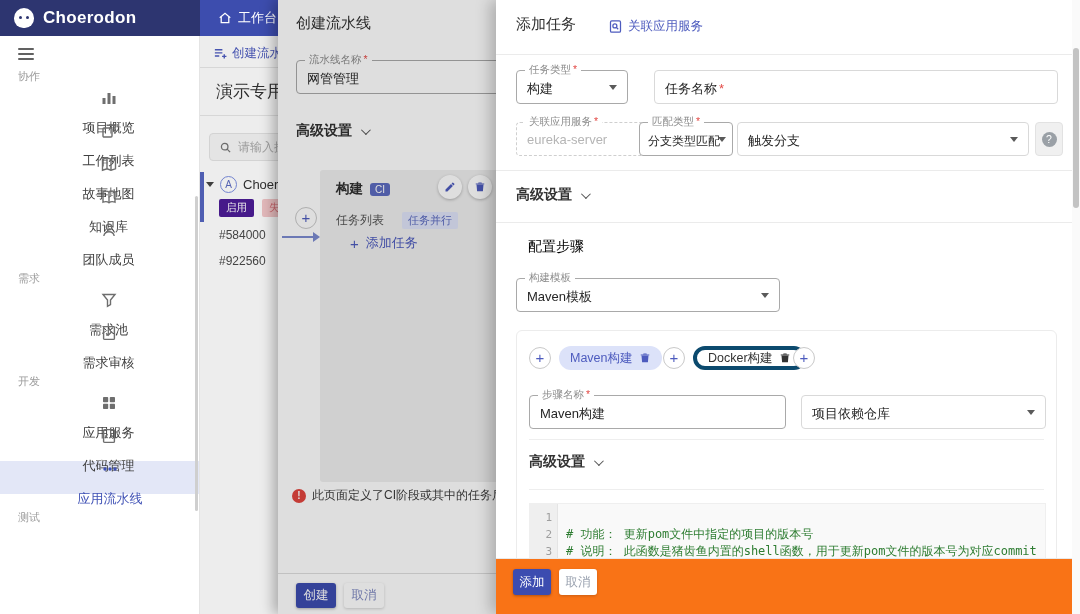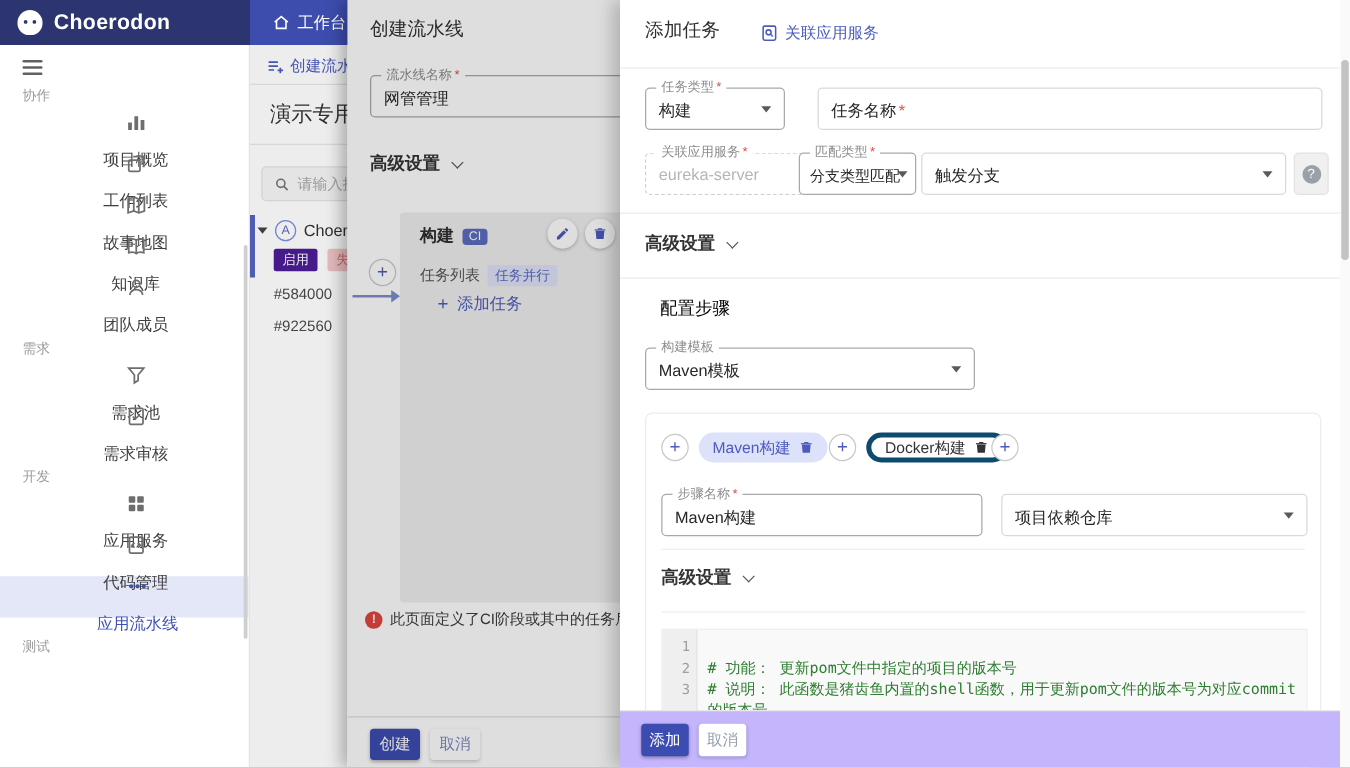--- a/index.html
+++ b/index.html
@@ -64,21 +64,21 @@
   .adv-toggle { font-size:14px; font-weight:600; color:#333; display:flex; align-items:center; gap:9px; white-space:nowrap; cursor:pointer; }
   .mid-adv { position:absolute; left:18px; top:122px; }
   .stage-card { position:absolute; left:42px; top:170px; width:300px; height:312px; background:#efefef; border-radius:3px; }
   .stage-head { position:absolute; left:16px; top:10px; display:flex; align-items:center; gap:7px; }
   .stage-name { font-size:13.5px; font-weight:600; color:#2e2e2e; }
   .ci-badge { background:#5c6bc0; color:#fff; font-size:10px; padding:1px 5px; border-radius:3px; }
   .round-btn { position:absolute; width:24px; height:24px; border-radius:50%; background:#fff; box-shadow:0 1px 3px rgba(0,0,0,.25); display:flex; align-items:center; justify-content:center; color:#4d5bbe; cursor:pointer; }
   .round-btn svg { width:12px; height:12px; }
   .stage-edit { left:118px; top:5px; }
   .stage-del { left:148px; top:5px; }
-  .tasklist-row { position:absolute; left:16px; top:42px; display:flex; align-items:center; gap:6px; white-space:nowrap; }
+  .tasklist-row { position:absolute; left:16px; top:42px; display:flex; align-items:center; gap:18px; white-space:nowrap; }
   .tasklist-label { font-size:12px; color:#555; }
   .parallel-chip { background:#dfe4f8; color:#5c6bc0; font-size:11px; padding:1px 6px; border-radius:2px; }
   .addtask-link { position:absolute; left:30px; top:64px; color:#4d5bbe; font-size:13px; display:flex; align-items:center; gap:7px; white-space:nowrap; cursor:pointer; }
   .addtask-link .plus { font-size:15px; }
   .plus-circle { position:absolute; width:22px; height:22px; border-radius:50%; background:#fff; border:1px solid #c9c9c9; color:#4d5bbe; font-size:15px; line-height:19px; text-align:center; cursor:pointer; }
   .mid-plus { left:17px; top:207px; }
   .mid-arrow { position:absolute; left:4px; top:236px; width:32px; height:2px; background:#7d8bd0; }
   .mid-arrow::after { content:""; position:absolute; right:-6px; top:-4px; border-left:7px solid #7d8bd0; border-top:5px solid transparent; border-bottom:5px solid transparent; }
   .mid-warning { position:absolute; left:14px; top:487px; display:flex; align-items:center; gap:6px; white-space:nowrap; }
   .warn-ic { width:14px; height:14px; border-radius:50%; background:#e2453f; color:#fff; font-size:10px; font-weight:bold; text-align:center; line-height:14px; flex:none; }
@@ -112,21 +112,21 @@
   .chip-plain { background:#fff; color:#333; border:4px solid #0c4a6e; }
   .card-plus { top:16px; }
   .in-div { position:absolute; left:12px; right:12px; border-top:1px solid #eee; }
   .t-adv2 { position:absolute; left:12px; top:122px; }
   .codeblock { position:absolute; left:12px; top:172px; width:517px; height:120px; background:#f9f9f9; border:1px solid #efefef; overflow:hidden; }
   .gutter-bg { position:absolute; left:0; top:0; bottom:0; width:28px; background:#efefef; border-right:1px solid #e4e4e4; }
   .code-rows { position:relative; padding-top:5px; }
   .code-row { display:flex; }
   .ln { width:28px; flex:none; text-align:right; padding-right:6px; font-family:"DejaVu Sans Mono", monospace; font-size:11px; color:#9e9e9e; line-height:17px; }
   .cl { flex:1; padding:0 8px; font-family:"DejaVu Sans Mono", monospace; font-size:12px; color:#2e7d32; line-height:17px; }
-  .task-footer { position:absolute; left:0; right:0; bottom:0; height:46px; background:#c4b5fd; border-top:1px solid #e9e9e9; z-index:10; }
+  .task-footer { position:absolute; left:0; right:0; bottom:0; height:56px; background:#f97316; border-top:1px solid #e9e9e9; z-index:10; }
   .task-add { position:absolute; left:17px; top:10px; width:38px; height:26px; }
   .task-cancel { position:absolute; left:63px; top:10px; width:38px; height:26px; color:#98a0ae; }
 
   
   .page-scrollbar { position:absolute; right:0; top:0; width:8px; height:614px; background:#fafafa; z-index:20; }
   .page-scrollbar .thumb { position:absolute; left:1px; top:48px; width:6px; height:160px; background:#c3c3c3; border-radius:3px; }
 </style>
 </head>
 <body>
 

